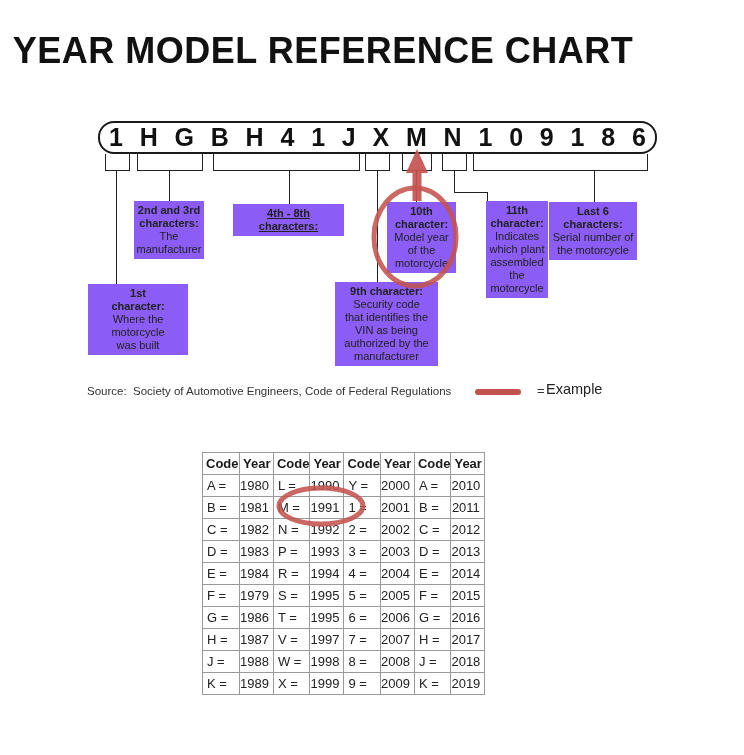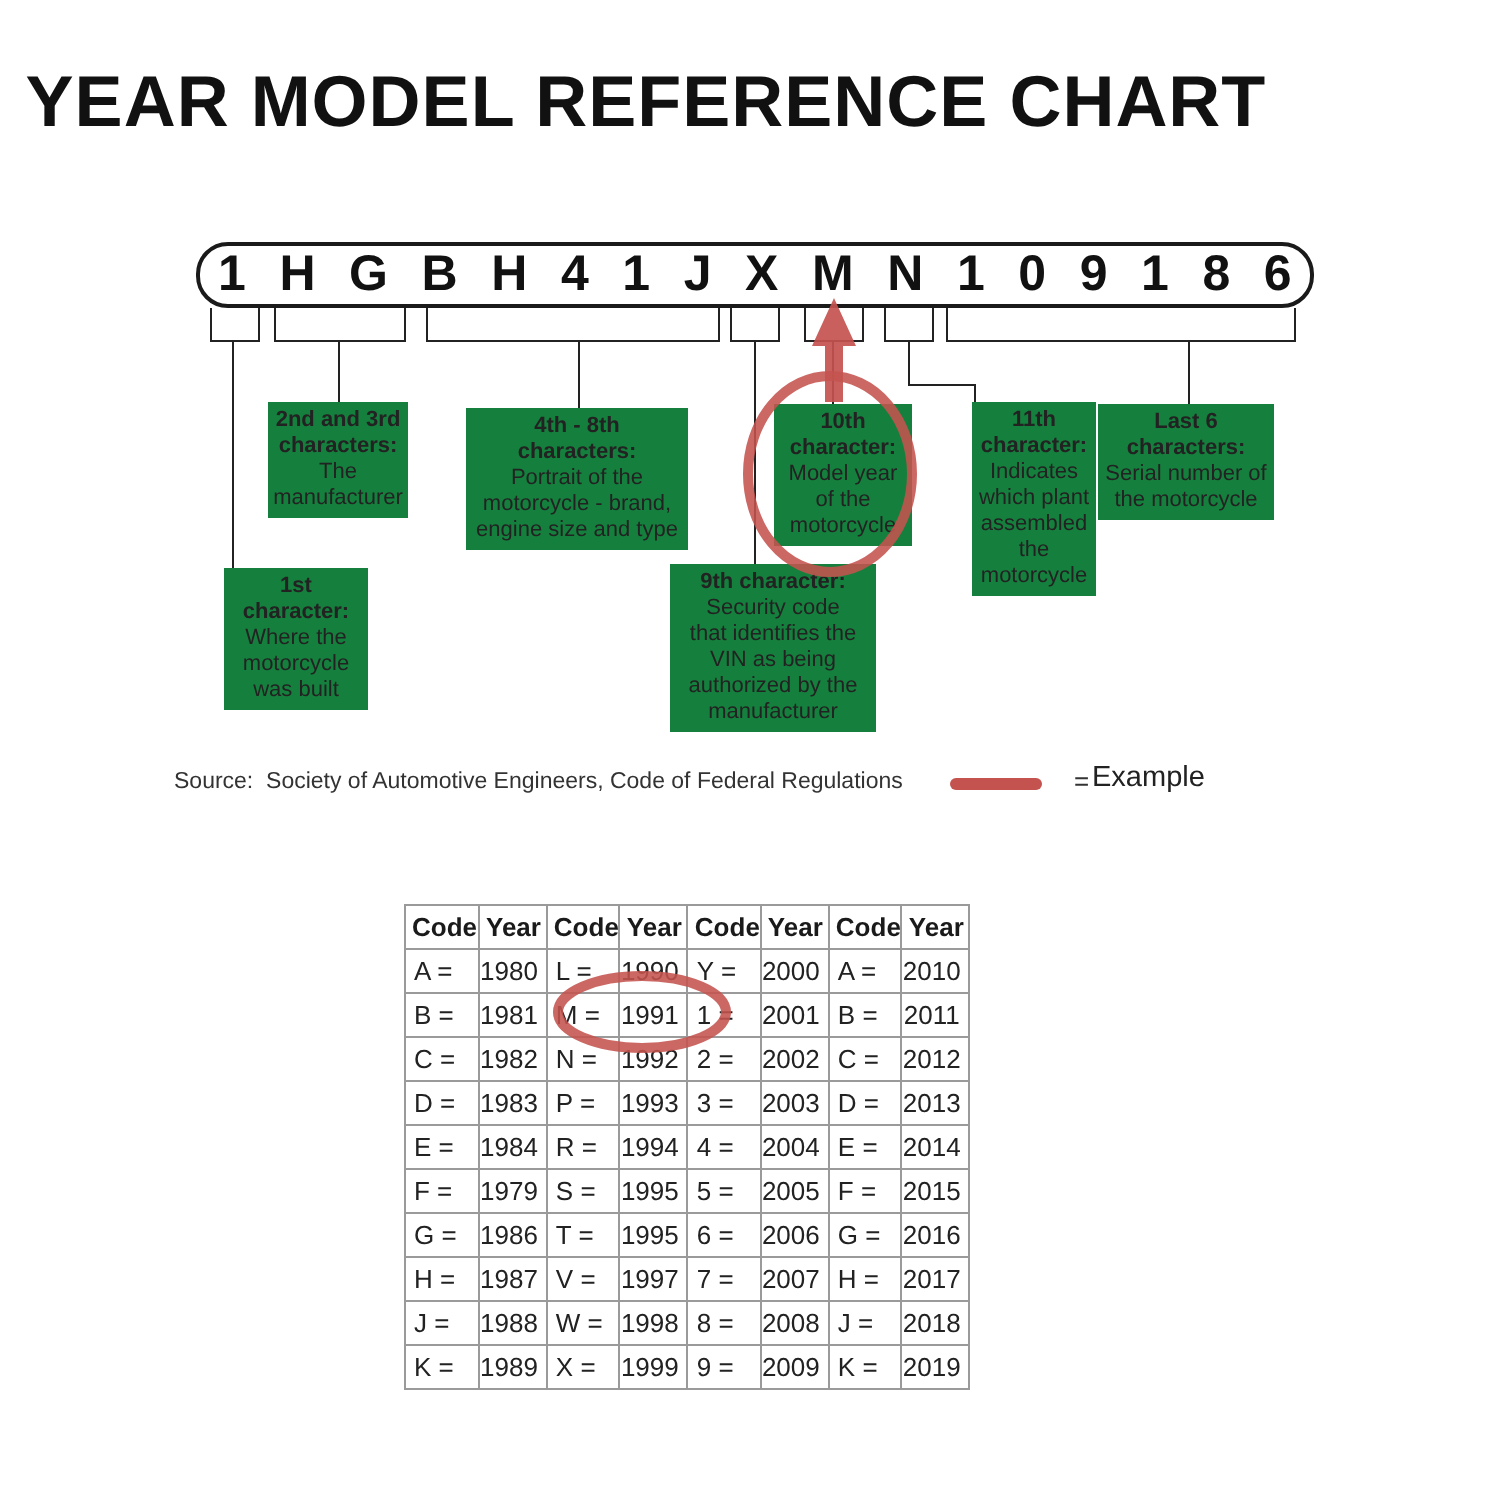--- a/index.html
+++ b/index.html
@@ -35,28 +35,28 @@
   .l2{left:169px;top:171px;height:30px;}
   .l3{left:289px;top:171px;height:33px;}
   .l4{left:377px;top:171px;height:111px;}
   .l5{left:416px;top:171px;height:31px;}
   .l7{left:594px;top:171px;height:31px;}
   .step-a{position:absolute;left:454px;top:171px;width:34px;height:22px;box-sizing:border-box;
     border-left:1.5px solid #222;border-bottom:1.5px solid #222;}
   .step-b{position:absolute;left:486.5px;top:193px;width:0;height:10px;border-left:1.5px solid #222;}
   
   .callout{
-    position:absolute;background:#15803d;text-align:center;
+    position:absolute;background:#8b5cf6;text-align:center;
     font-size:11px;line-height:13px;color:#222;padding:3px 2px;box-sizing:border-box;z-index:2;
   }
   .callout .hd{font-weight:700;white-space:pre-line;}
   .callout .bd{white-space:pre-line;}
-  .c-first{left:88px;top:284px;width:72px;margin-left:24px;}
+  .c-first{left:88px;top:284px;width:100px;}
   .c-23{left:134px;top:201px;width:70px;}
-  .c-48{left:233px;top:204px;width:111px;}
+  .c-48{left:233px;top:204px;width:111px;text-decoration:underline;}
   .c-9{left:335px;top:282px;width:103px;}
   .c-10{left:387px;top:202px;width:69px;}
   .c-11{left:486px;top:201px;width:62px;}
   .c-last6{left:549px;top:202px;width:88px;}
   
   .overlay{position:absolute;left:0;top:0;width:744px;height:755px;z-index:3;pointer-events:none;}
   
   .source{position:absolute;left:87px;top:385px;font-size:11.5px;color:#333;white-space:pre;}
   .ex-line{position:absolute;left:475px;top:389px;width:46px;height:6px;border-radius:3px;background:#c4534f;}
   .ex-eq{position:absolute;left:537px;top:383px;font-size:13px;color:#333;}
@@ -126,23 +126,20 @@
 </div>
 <div class="callout c-23">
   <div class="hd">2nd and 3rd
 characters:</div>
   <div class="bd">The
 manufacturer</div>
 </div>
 <div class="callout c-48">
   <div class="hd">4th - 8th
 characters:</div>
-  <div class="bd">Portrait of the
-motorcycle - brand,
-engine size and type</div>
 </div>
 <div class="callout c-9">
   <div class="hd">9th character:</div>
   <div class="bd">Security code
 that identifies the
 VIN as being
 authorized by the
 manufacturer</div>
 </div>
 <div class="callout c-10">

